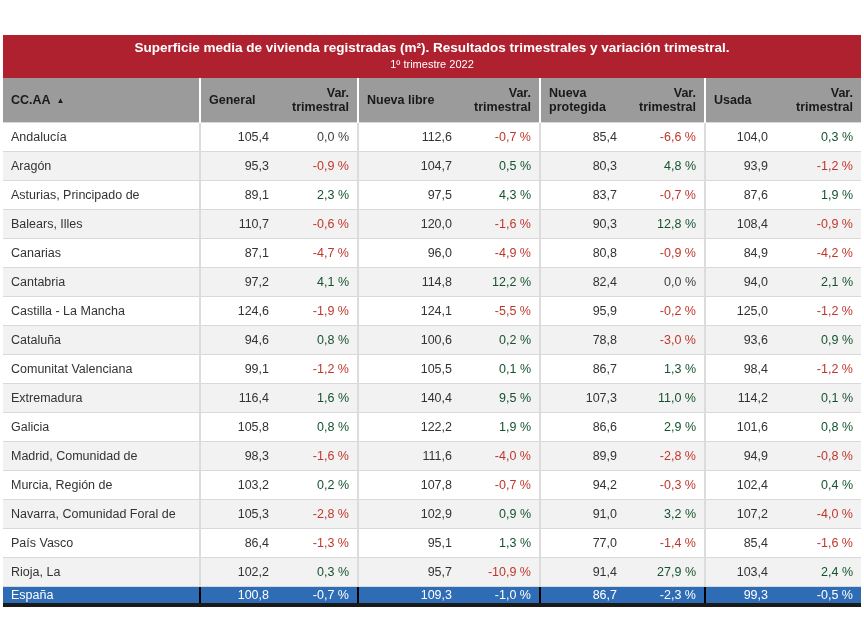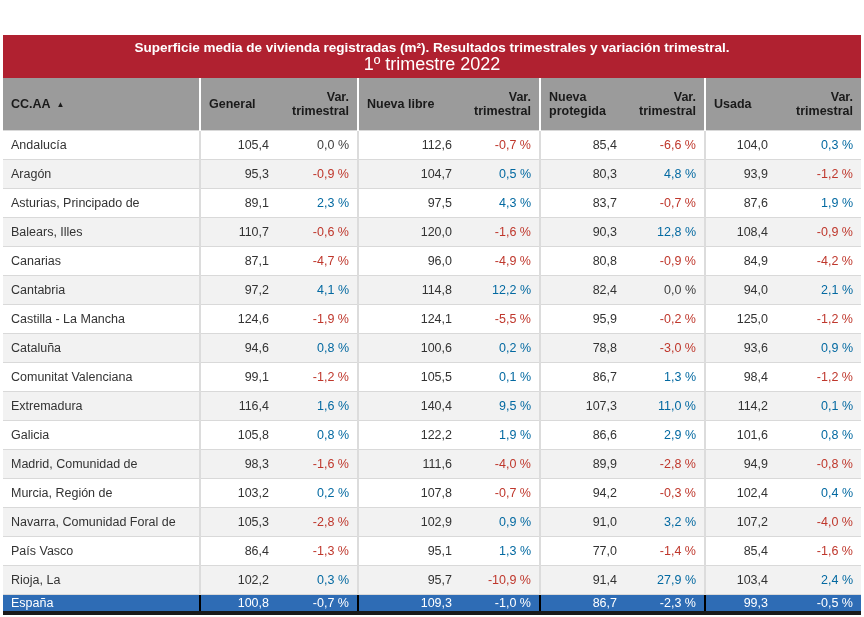--- a/index.html
+++ b/index.html
@@ -10,40 +10,40 @@
   }
   .page{padding:3px 3px 0 3px;}
 
   
   .title-bar{
     background:#b02130;color:#ffffff;text-align:center;
     padding:5px 10px 6px 10px;
     margin-top:32px;
   }
   .title-line1{font-size:13.5px;font-weight:bold;line-height:16px;}
-  .title-line2{font-size:18px;font-weight:normal;line-height:15px;margin-top:1px;}
+  .title-line2{font-size:11px;font-weight:normal;line-height:15px;margin-top:1px;}
 
   
   table{border-collapse:collapse;width:858px;table-layout:fixed;}
   thead th{
     background:#9b9b9b;color:#1a1a1a;font-size:12.5px;font-weight:bold;
-    height:52px;padding:0 8px;vertical-align:middle;text-align:left;
+    height:44px;padding:0 8px;vertical-align:middle;text-align:left;
     line-height:14px;cursor:pointer;
   }
   thead th.var{text-align:right;}
   thead th.sep{border-left:2px solid #ffffff;}
 
   tbody td{
     font-size:12.5px;color:#333333;height:28px;padding:0 8px;
     border-top:1px solid #d9d9d9;white-space:nowrap;overflow:hidden;
   }
   tbody tr:nth-child(even){background:#f2f2f2;}
   tbody td.num{text-align:right;}
   tbody td.sep{border-left:2px solid #dcdcdc;}
-  tbody td.pos{color:#0369a1;}
+  tbody td.pos{color:#14532d;}
   tbody td.neg{color:#bf372c;}
   tbody td.neu{color:#404040;}
 
   tr.total td{
     background:#2e6cb5;color:#ffffff;height:16px;border-top:1px solid #d9d9d9;
   }
   tr.total td.sep{border-left:2px solid #000000;}
   tr.total td.pos, tr.total td.neg, tr.total td.neu{color:#ffffff;}
 
   .sort-icon{font-size:8px;margin-left:6px;vertical-align:1px;color:#1a1a1a;}

